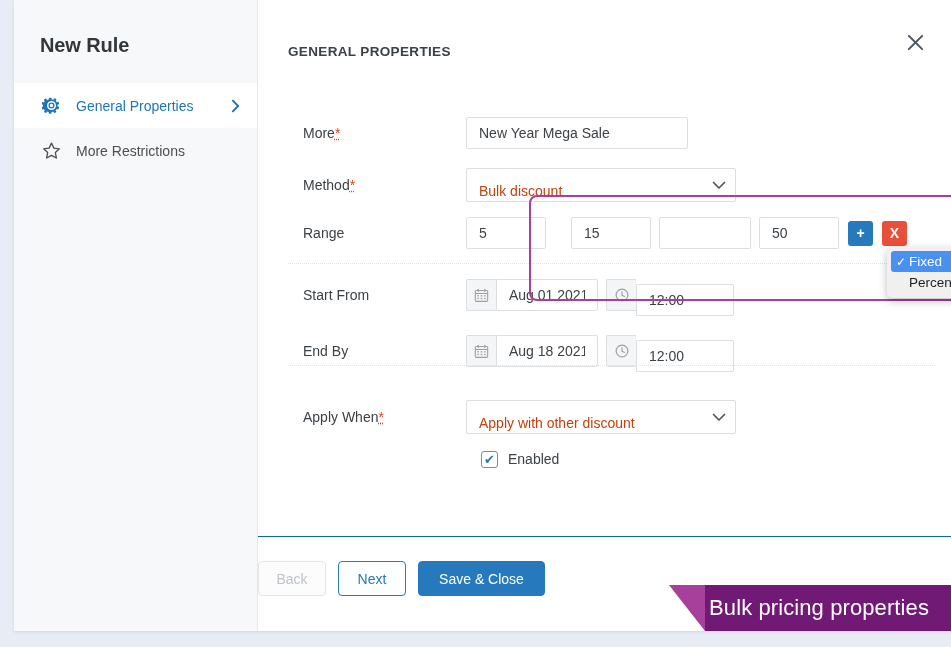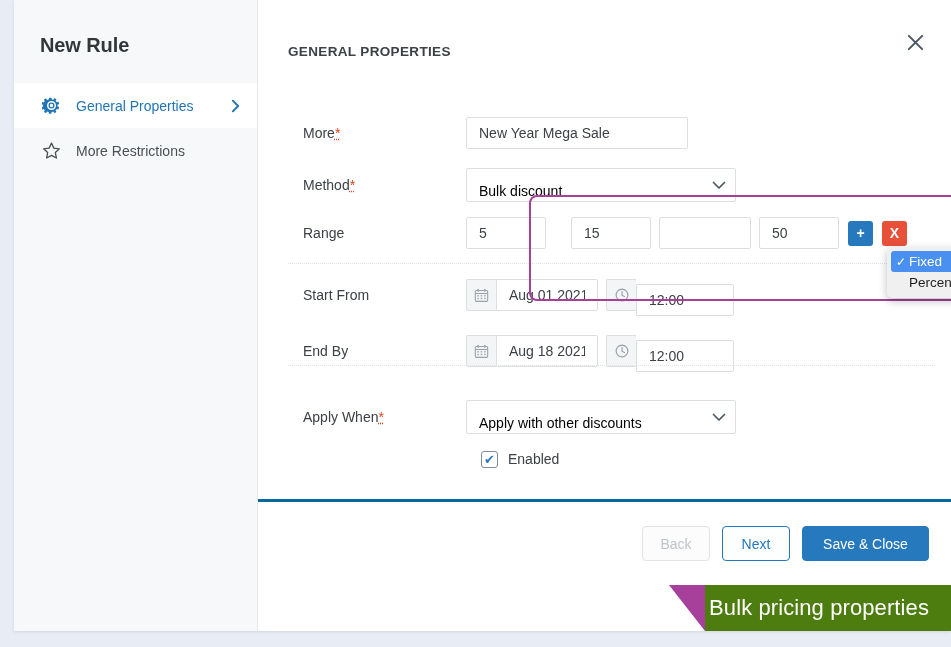--- a/index.html
+++ b/index.html
@@ -155,21 +155,21 @@
   #label-input { width: 222px; }
 
   .sel-wrap { position: relative; display: inline-block; }
   .sel {
     height: 34px;
     width: 270px;
     box-sizing: border-box;
     border: 1px solid #dcdfe2;
     background: #ffffff;
     font-size: 14px;
-    color: #000000;
+    color: #c2410c;
     padding: 12px 30px 0 12px;
     border-radius: 2px;
     display: flex;
     align-items: center;
     cursor: pointer;
   }
   .sel-caret {
     position: absolute;
     right: 10px;
     top: 0;
@@ -315,25 +315,24 @@
     height: 106px;
     border: 2px solid #a6409a;
     border-radius: 8px;
     pointer-events: none;
     z-index: 20;
     box-sizing: border-box;
   }
 
   
   #footer {
-    height: 132px;
-    border-top: 3px solid #0369a1;
+    height: 95px;
+    border-top: 1px solid #0369a1;
     display: flex;
     align-items: flex-start;
-    justify-content: flex-end;
     padding: 24px 22px 0 0;
     box-sizing: border-box;
   }
   .btn {
     height: 35px;
     border-radius: 4px;
     font-size: 14px;
     font-family: "Liberation Sans", sans-serif;
     display: flex;
     align-items: center;
@@ -373,21 +372,21 @@
     z-index: 60;
   }
   #banner-notch {
     width: 0;
     height: 0;
     border-top: 46px solid #a6409a;
     border-left: 36px solid transparent;
   }
   #banner-body {
     height: 46px;
-    background: #4d7c0f;
+    background: #701a75;
     color: #ffffff;
     font-size: 22px;
     display: flex;
     align-items: center;
     padding: 0 22px 0 4px;
     letter-spacing: 0.1px;
   }
 </style>
 </head>
 <body>
@@ -547,21 +546,21 @@
 
       <div class="dotted-sep" style="top:306px;"></div>
 
       <div class="row" style="margin-top:22px;">
         <div class="row-label">
           <span>Apply When</span><span class="req">*</span>
         </div>
         <div class="row-field">
           <div class="sel-wrap">
             <div class="sel" id="applywhen-sel">
-              <span>Apply with other discounts</span>
+              <span>Apply with other discount</span>
             </div>
             <span class="sel-caret">
               <svg width="14" height="9" viewBox="0 0 14 9" fill="none" stroke="#4c5663" stroke-width="1.7" stroke-linecap="round" stroke-linejoin="round">
                 <polyline points="1.5,1.5 7,7 12.5,1.5"></polyline>
               </svg>
             </span>
           </div>
         </div>
       </div>
 

